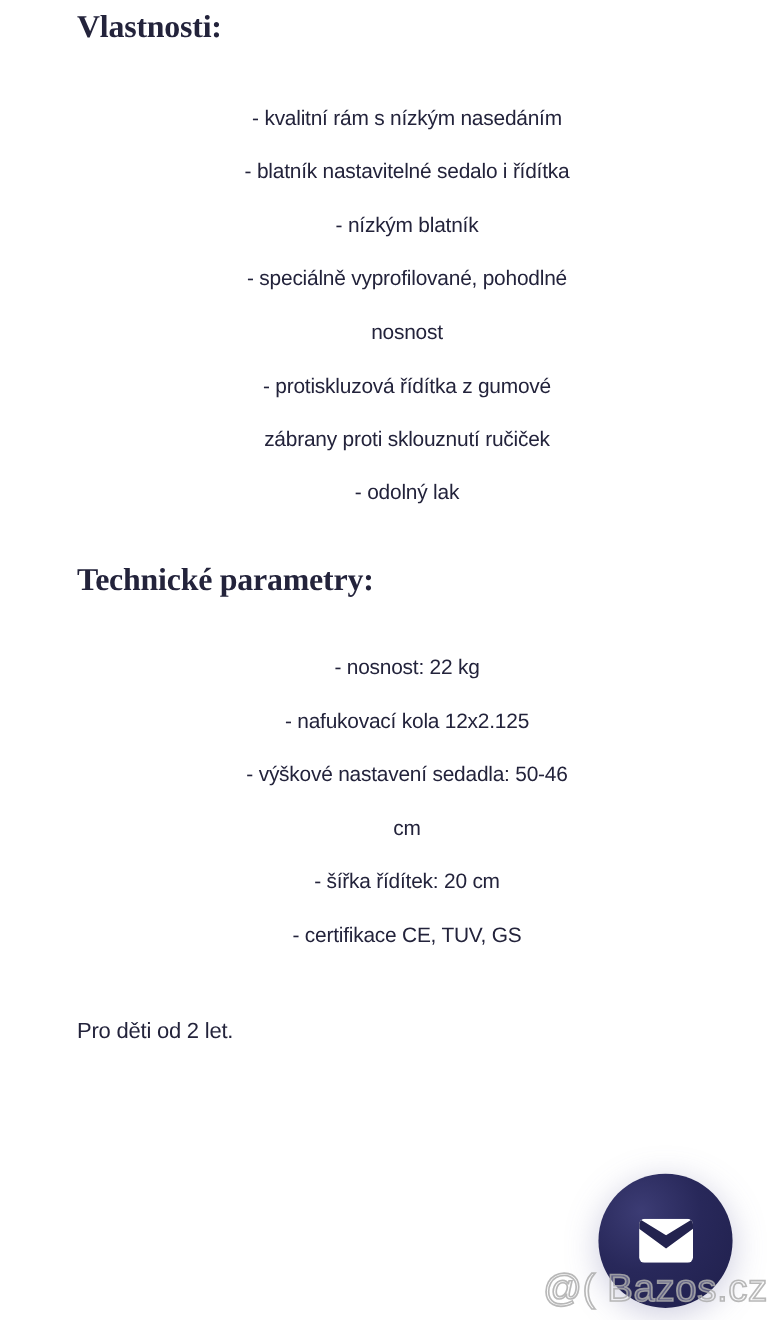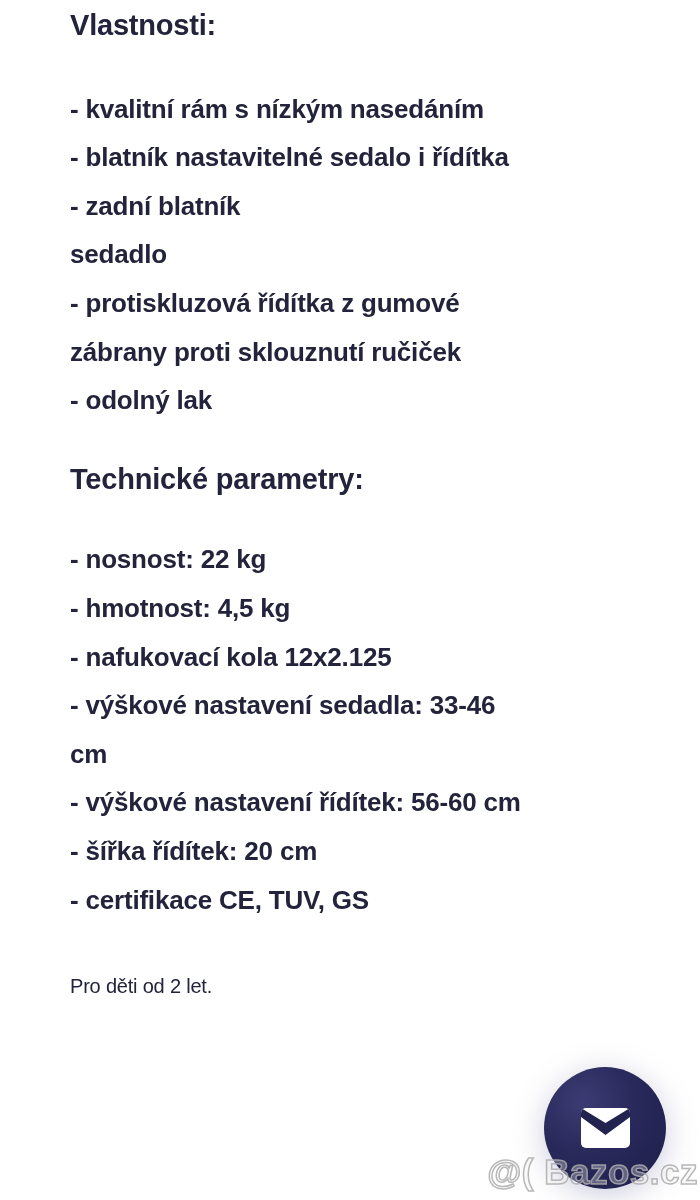--- a/index.html
+++ b/index.html
@@ -16,28 +16,30 @@
     position: absolute;
     left: 0; top: 0; right: 0;
     padding: 1px 30px 0 70px;
   }
   .section-heading {
     font-size: 29px;
     font-weight: 700;
     line-height: 48.6px;
     margin: 0;
     letter-spacing: -0.2px;
+    font-family: Liberation Serif, serif;
   }
   .heading-2 { margin-top: 30px; }
   .line {
-    font-size: 26px;
-    font-weight: 700;
+    font-size: 19px;
+    font-weight: 400;
     line-height: 48.6px;
     white-space: nowrap;
     letter-spacing: -0.2px;
+    text-align: center;
   }
   .list-1 { margin-top: 35px; }
   .list-2 { margin-top: 32px; }
   .footer-note {
     margin-top: 38px;
     font-size: 20px;
     line-height: 48.6px;
     letter-spacing: -0.2px;
   }
   .fab {
@@ -56,54 +58,53 @@
     align-items: center;
     justify-content: center;
     z-index: 2;
   }
   .watermark {
     position: absolute;
     right: 2px;
     bottom: 8px;
     z-index: 3;
     font-size: 35px;
-    font-weight: 700;
+    font-weight: 400;
     white-space: nowrap;
     color: rgba(245, 245, 245, 0.30);
     -webkit-text-stroke: 1.5px rgba(172, 172, 172, 0.85);
     letter-spacing: 0.5px;
     pointer-events: none;
   }
 </style>
 </head>
 <body>
 
 <div class="content">
 
   <h2 class="section-heading">Vlastnosti:</h2>
 
   <div class="list-1">
     <div class="line">- kvalitní rám s nízkým nasedáním</div>
     <div class="line">- blatník nastavitelné sedalo i řídítka</div>
-    <div class="line">- zadní blatník</div>
-    <div class="line">sedadlo</div>
+    <div class="line">- nízkým blatník</div>
+    <div class="line">- speciálně vyprofilované, pohodlné</div>
+    <div class="line">nosnost</div>
     <div class="line">- protiskluzová řídítka z gumové</div>
     <div class="line">zábrany proti sklouznutí ručiček</div>
     <div class="line">- odolný lak</div>
   </div>
 
   <h2 class="section-heading heading-2">Technické parametry:</h2>
 
   <div class="list-2">
     <div class="line">- nosnost: 22 kg</div>
-    <div class="line">- hmotnost: 4,5 kg</div>
     <div class="line">- nafukovací kola 12x2.125</div>
-    <div class="line">- výškové nastavení sedadla: 33-46</div>
+    <div class="line">- výškové nastavení sedadla: 50-46</div>
     <div class="line">cm</div>
-    <div class="line">- výškové nastavení řídítek: 56-60 cm</div>
     <div class="line">- šířka řídítek: 20 cm</div>
     <div class="line">- certifikace CE, TUV, GS</div>
   </div>
 
   <div class="footer-note">Pro děti od 2 let.</div>
 
 </div>
 
 <button class="fab" aria-label="contact">
   <span style="display:flex;">

